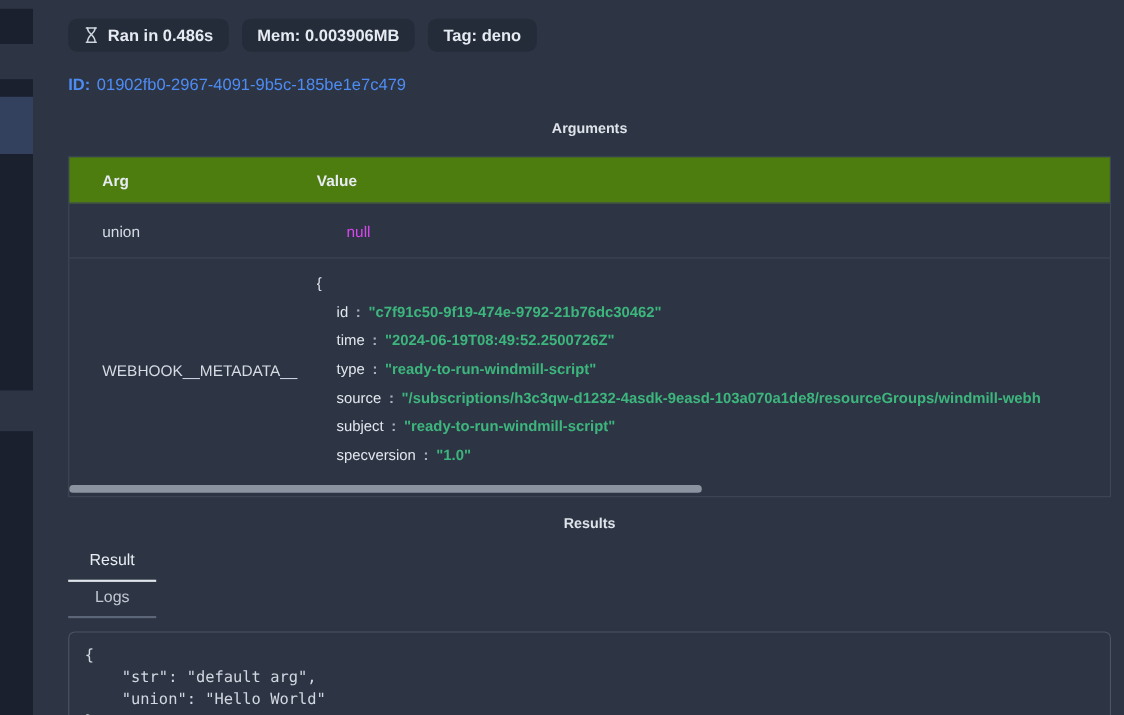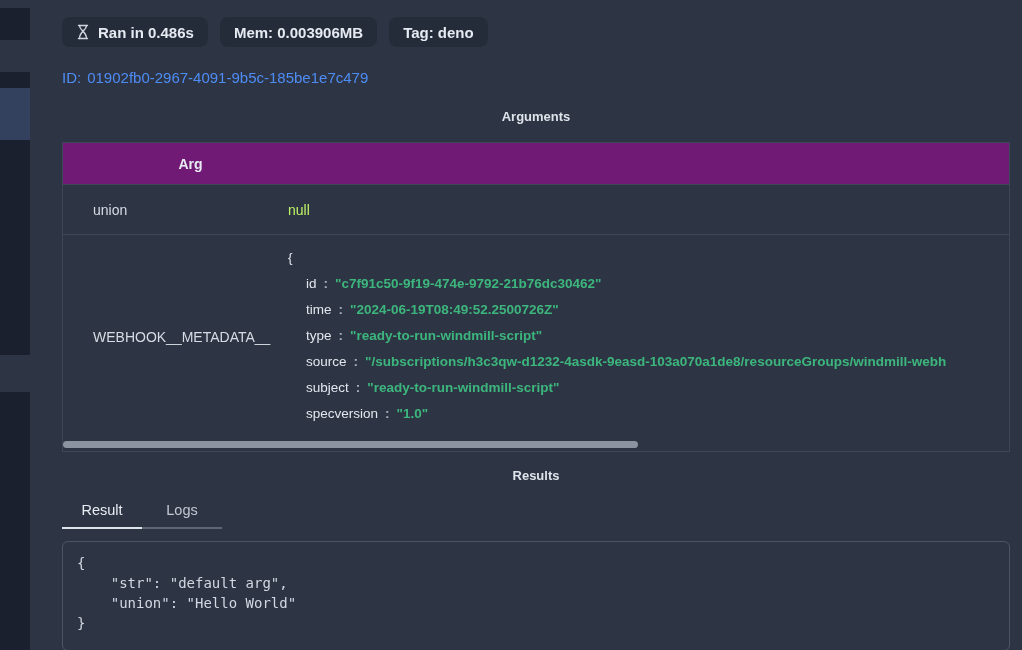--- a/index.html
+++ b/index.html
@@ -32,40 +32,40 @@
   .badge {
     display:flex; align-items:center;
     background:#242c3a; border-radius:8px;
     padding:5px 14px; height:30px;
     font-size:15px; color:#e6eaf1; white-space:nowrap;font-weight:bold;
   }
   .badge .icon { display:inline-flex; margin-right:8px; }
 
   
   .id-line { margin-top:20px; font-size:15px; line-height:22px; color:#4e8cf5; }
-  .id-line .id-label { font-weight:400; margin-right:6px;margin-top:16px; }
+  .id-line .id-label { font-weight:700; margin-right:6px;margin-top:16px; }
 
   
   .section-title { margin-top:20px; font-size:13px; font-weight:700; color:#dfe3ea;text-align:center; }
 
   
   .args-table {
     margin-top:18px;
     border:1px solid #3e4757;
   }
   .t-head {
     display:flex; align-items:center; height:42px;
-    background:#701a75; border-bottom:1px solid #3e4757;
-    font-size:14px; font-weight:700; color:#e8ecf2;text-align:center;
+    background:#4d7c0f; border-bottom:1px solid #3e4757;
+    font-size:14px; font-weight:700; color:#e8ecf2;
   }
   .col-arg { flex:none; width:225px; padding-left:30px; }
   .col-val { flex:1; min-width:0; }
   .t-row { display:flex; border-bottom:1px solid #3e4757; font-size:14px; }
   .t-row.simple { align-items:center; height:50px; }
-  .t-row.simple .cell-value { color:#bef264; }
+  .t-row.simple .cell-value { color:#d946ef;margin-left:27px; }
   .t-row.meta { align-items:center; }
   .t-row.meta  { border-bottom:none; }
   .cell-arg { color:#d6dbe4; }
 
   .json-view { padding:10px 0 12px 0; font-size:13.5px; }
   .json-line { line-height:26px; white-space:nowrap; overflow:hidden; }
   .json-line.entry { padding-left:18px; }
   .json-brace { color:#dfe3ea; }
   .json-key { font-weight:400; color:#e3e7ee; }
   .json-colon { margin:0 7px; font-weight:700; color:#aab2bf; }
@@ -73,21 +73,21 @@
 
   .h-scroll { position:relative; height:12px; }
   .h-scroll .thumb {
     position:absolute; left:0; top:2px;
     width:575px; height:7px; border-radius:4px;
     background:#8b92a0;
   }
 
   
   .results-title { margin-top:16px; }
-  .tabs { display:flex; margin-top:13px; }
+  .tabs { display:flex; margin-top:13px;flex-direction:column; }
   .tab {
     width:80px; text-align:center;
     padding:6px 0 9px 0; font-size:14.5px; cursor:pointer;
   }
   .tab.active   { color:#e9edf3; border-bottom:2px solid #dfe3ea; }
   .tab.inactive { color:#c2c8d2; border-bottom:2px solid #5c6679; }
 
   .code-block {
     margin-top:12px; height:110px;
     border:1px solid #4b5567; border-radius:6px;
@@ -129,20 +129,21 @@
 
   <div class="id-line">
     <span class="id-label">ID:</span><span>01902fb0-2967-4091-9b5c-185be1e7c479</span>
   </div>
 
   <div class="section-title">Arguments</div>
 
   <div class="args-table">
     <div class="t-head">
       <div class="col-arg">Arg</div>
+      <div class="col-val">Value</div>
     </div>
 
     <div class="t-row simple">
       <div class="col-arg cell-arg">union</div>
       <div class="col-val cell-value">null</div>
     </div>
 
     <div class="t-row meta">
       <div class="col-arg cell-arg">WEBHOOK__METADATA__</div>
       <div class="col-val">

